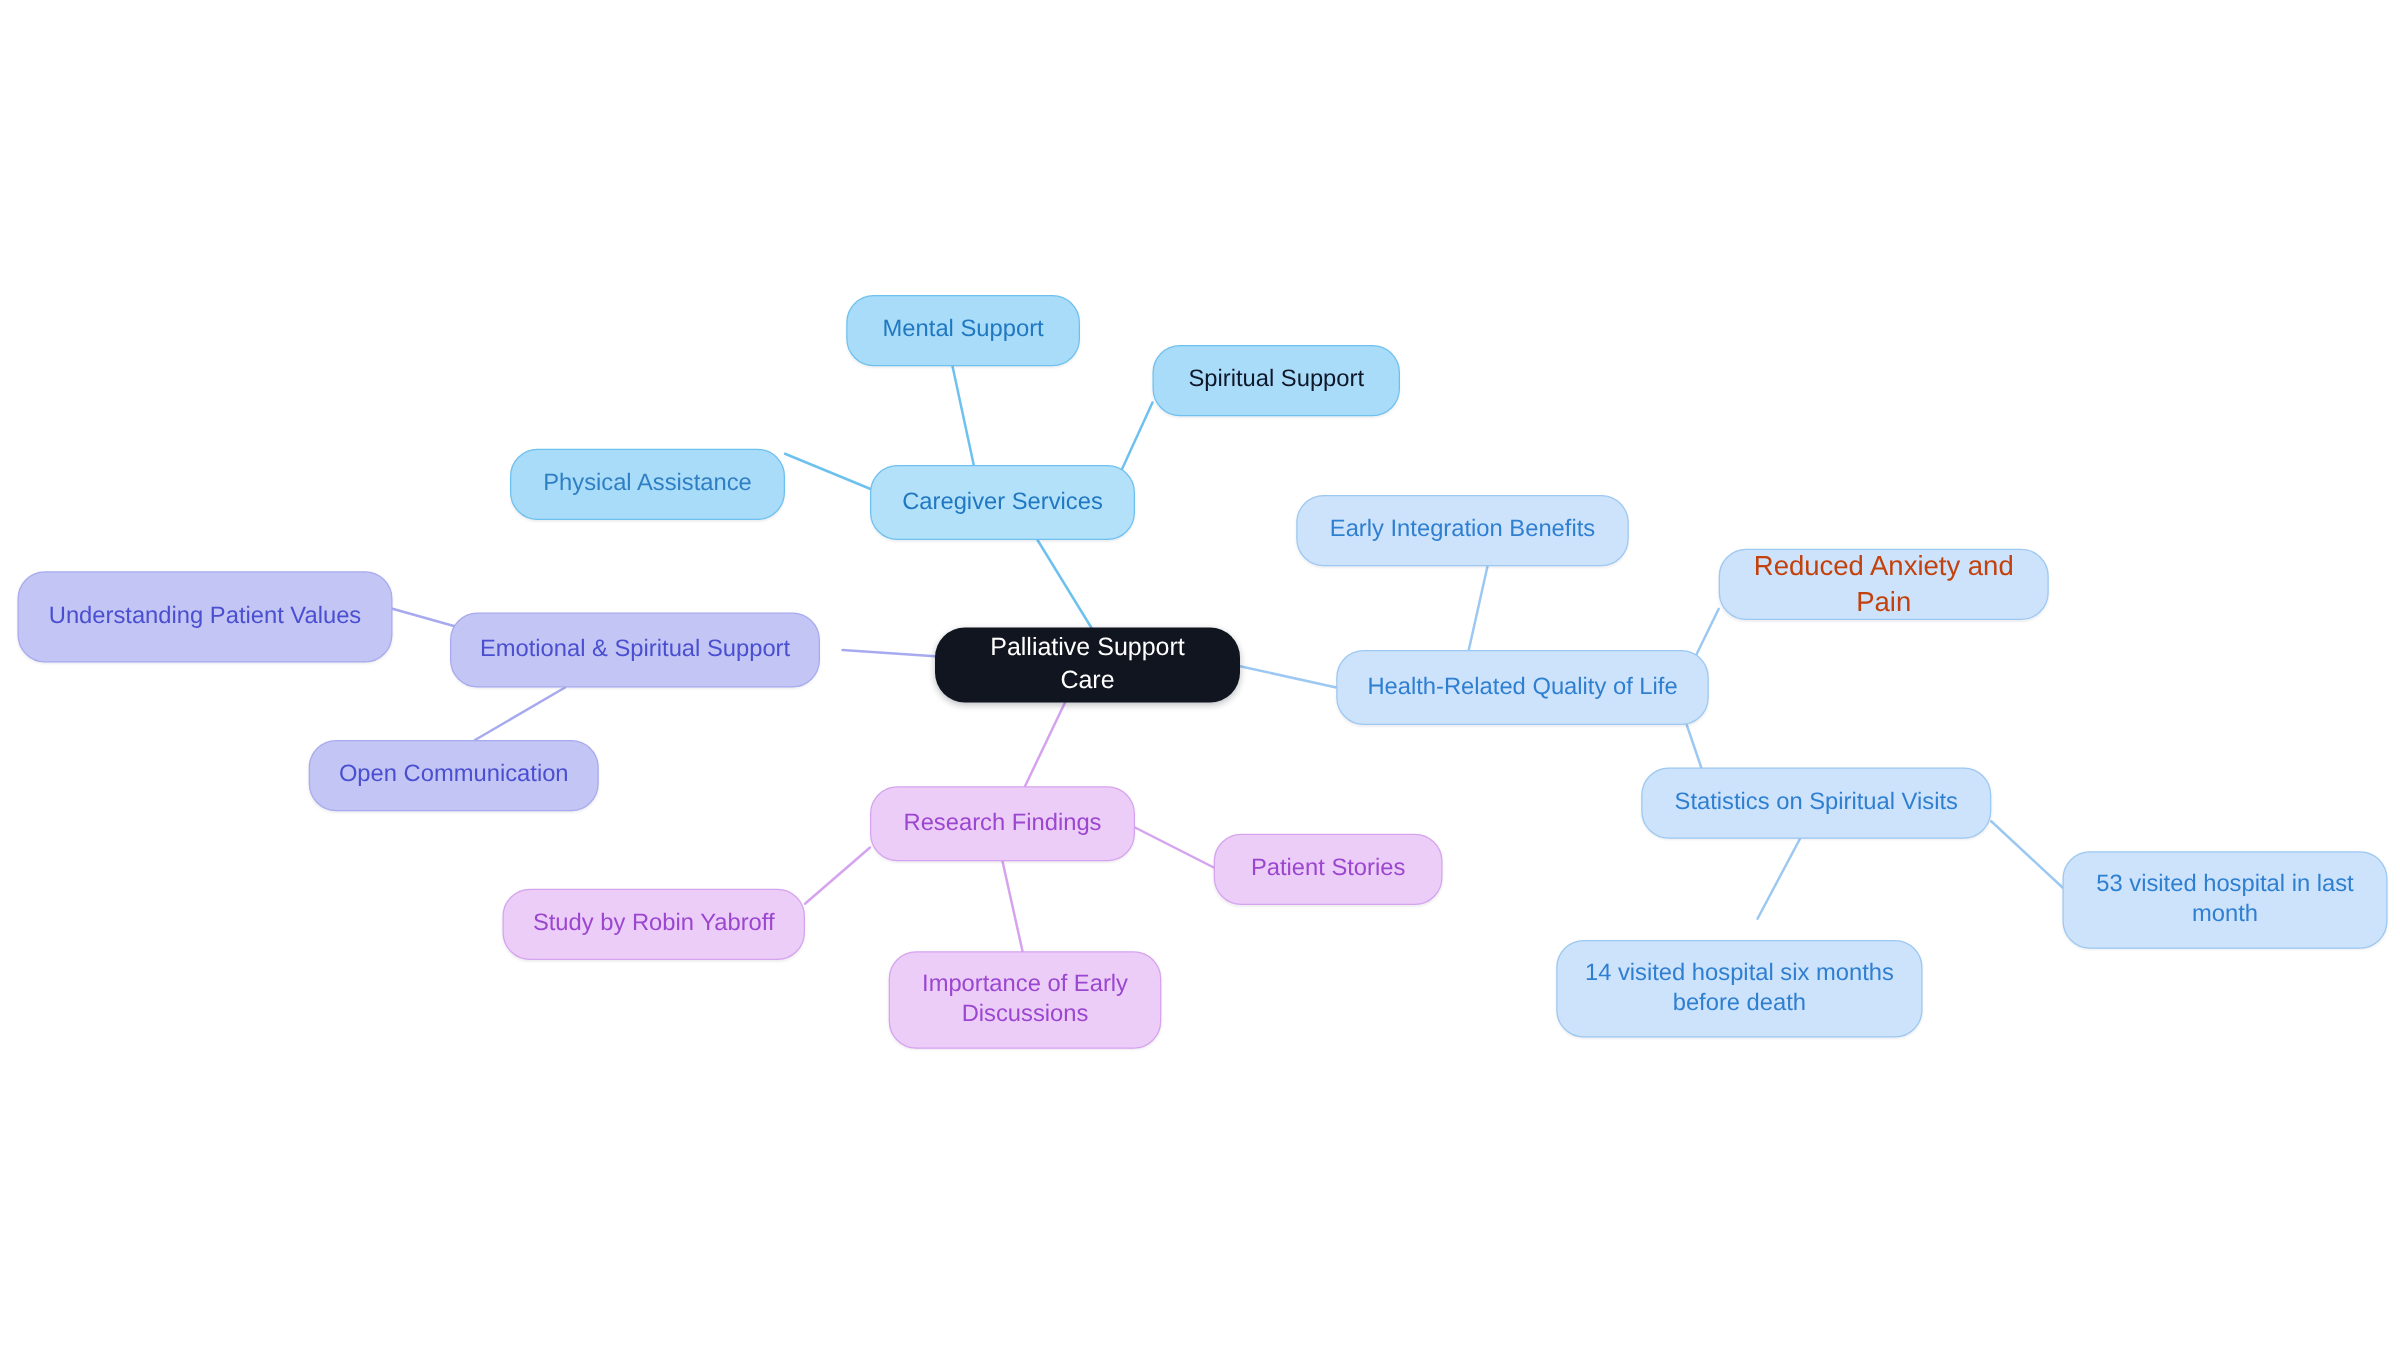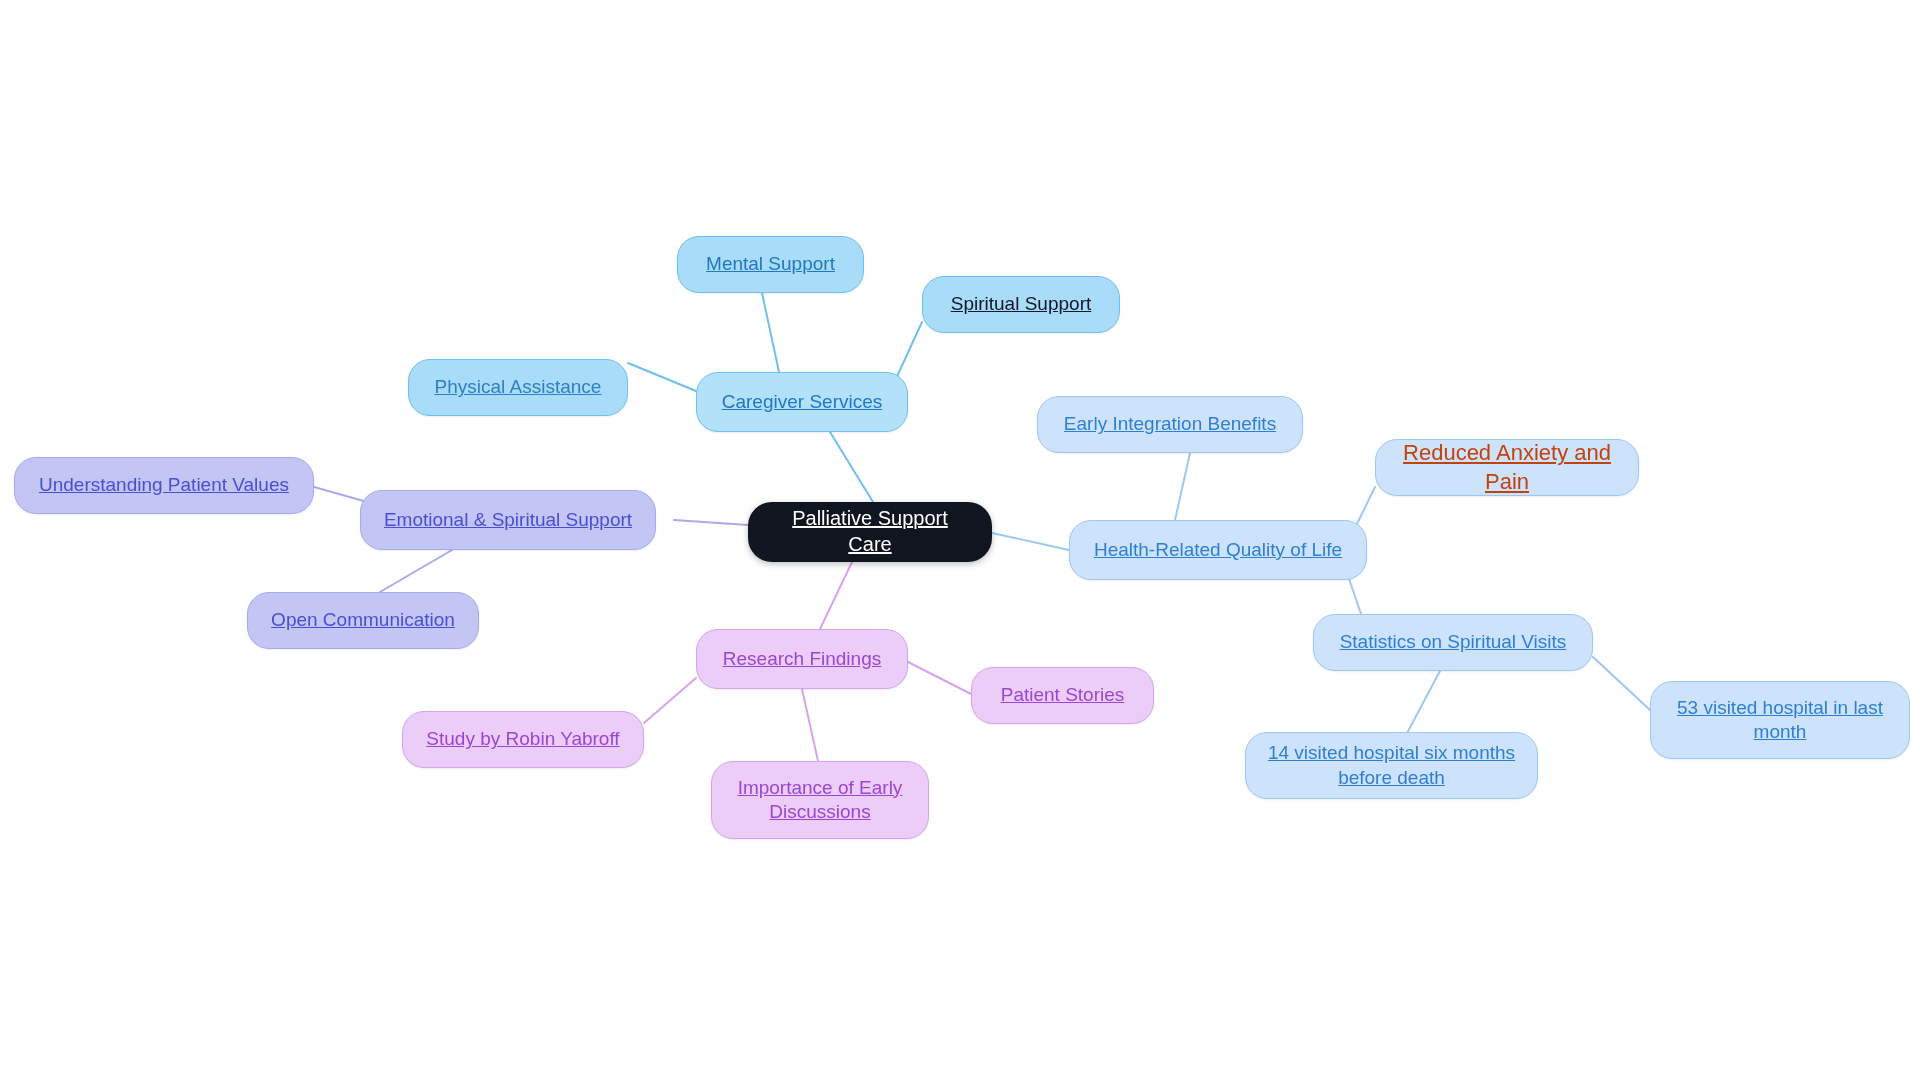--- a/index.html
+++ b/index.html
@@ -30,21 +30,20 @@
     align-items: center;
     justify-content: center;
     text-align: center;
     border-radius: 22px;
     border-style: solid;
     border-width: 1.5px;
     line-height: 1.28;
     padding: 4px 21px;
     white-space: pre-line;
     box-shadow: 0 1px 2px rgba(15, 20, 40, 0.07);
-    text-decoration: underline;
   }
   .node.root {
     border-radius: 24px;
     border-width: 0;
     box-shadow: 0 2px 6px rgba(10, 14, 30, 0.28);
   }
   .node-label {
     display: block;
     width: 100%;
   }
@@ -75,26 +74,26 @@
   <div id="node-layer">
       <div class="node root" style="left: 748px; top: 502px; width: 244px; height: 60px; background: rgb(17, 21, 32); border-color: rgb(17, 21, 32); color: rgb(255, 255, 255); font-size: 20px;"><span class="node-label">Palliative Support Care</span></div>
       <div class="node" style="left: 696px; top: 372px; width: 212px; height: 60px; background: rgb(179, 225, 249); border-color: rgb(110, 193, 239); color: rgb(31, 120, 193); font-size: 19px; justify-content: flex-end;"><span class="node-label">Caregiver Services</span></div>
       <div class="node" style="left: 677px; top: 236px; width: 187px; height: 57px; background: rgb(169, 220, 248); border-color: rgb(110, 193, 239); color: rgb(31, 120, 193); font-size: 19px;"><span class="node-label">Mental Support</span></div>
       <div class="node" style="left: 922px; top: 276px; width: 198px; height: 57px; background: rgb(169, 220, 248); border-color: rgb(110, 193, 239); color: #0f172a; font-size: 19px;"><span class="node-label">Spiritual Support</span></div>
       <div class="node" style="left: 408px; top: 319px; width: 220px; height: 57px; background: rgb(169, 220, 248); border-color: rgb(110, 193, 239); color: rgb(47, 127, 196); font-size: 19px; margin-top: 40px;"><span class="node-label">Physical Assistance</span></div>
       <div class="node" style="left: 1069px; top: 520px; width: 298px; height: 60px; background: rgb(205, 227, 251); border-color: rgb(156, 200, 242); color: rgb(47, 127, 209); font-size: 19px;"><span class="node-label">Health-Related Quality of Life</span></div>
       <div class="node" style="left: 1037px; top: 396px; width: 266px; height: 57px; background: rgb(205, 227, 251); border-color: rgb(156, 200, 242); color: rgb(47, 127, 209); font-size: 19px;"><span class="node-label">Early Integration Benefits</span></div>
       <div class="node" style="left: 1375px; top: 439px; width: 264px; height: 57px; background: rgb(205, 227, 251); border-color: rgb(156, 200, 242); color: #c2410c; font-size: 22px;"><span class="node-label">Reduced Anxiety and Pain</span></div>
       <div class="node" style="left: 1313px; top: 614px; width: 280px; height: 57px; background: rgb(205, 227, 251); border-color: rgb(156, 200, 242); color: rgb(47, 127, 209); font-size: 19px;"><span class="node-label">Statistics on Spiritual Visits</span></div>
-      <div class="node" style="left: 1245px; top: 732px; width: 293px; height: 67px; background: rgb(205, 227, 251); border-color: rgb(156, 200, 242); color: rgb(47, 127, 209); font-size: 19px;"><span class="node-label">14 visited hospital six months
+      <div class="node" style="left: 1245px; top: 752px; width: 293px; height: 78px; background: rgb(205, 227, 251); border-color: rgb(156, 200, 242); color: rgb(47, 127, 209); font-size: 19px;"><span class="node-label">14 visited hospital six months
 before death</span></div>
       <div class="node" style="left: 1650px; top: 681px; width: 260px; height: 78px; background: rgb(205, 227, 251); border-color: rgb(156, 200, 242); color: rgb(47, 127, 209); font-size: 19px;"><span class="node-label">53 visited hospital in last
 month</span></div>
       <div class="node" style="left: 360px; top: 490px; width: 296px; height: 60px; background: rgb(195, 197, 245); border-color: rgb(167, 170, 238); color: rgb(74, 79, 208); font-size: 19px;"><span class="node-label">Emotional &amp; Spiritual Support</span></div>
-      <div class="node" style="left: 14px; top: 457px; width: 300px; height: 57px; background: rgb(195, 197, 245); border-color: rgb(167, 170, 238); color: rgb(74, 79, 208); font-size: 19px;"><span class="node-label">Understanding Patient Values</span></div>
+      <div class="node" style="left: 14px; top: 457px; width: 300px; height: 73px; background: rgb(195, 197, 245); border-color: rgb(167, 170, 238); color: rgb(74, 79, 208); font-size: 19px;"><span class="node-label">Understanding Patient Values</span></div>
       <div class="node" style="left: 247px; top: 592px; width: 232px; height: 57px; background: rgb(195, 197, 245); border-color: rgb(167, 170, 238); color: rgb(74, 79, 208); font-size: 19px;"><span class="node-label">Open Communication</span></div>
       <div class="node" style="left: 696px; top: 629px; width: 212px; height: 60px; background: rgb(236, 205, 248); border-color: rgb(214, 163, 239); color: rgb(155, 70, 207); font-size: 19px;"><span class="node-label">Research Findings</span></div>
       <div class="node" style="left: 971px; top: 667px; width: 183px; height: 57px; background: rgb(236, 205, 248); border-color: rgb(214, 163, 239); color: rgb(155, 70, 207); font-size: 19px;"><span class="node-label">Patient Stories</span></div>
       <div class="node" style="left: 402px; top: 711px; width: 242px; height: 57px; background: rgb(236, 205, 248); border-color: rgb(214, 163, 239); color: rgb(155, 70, 207); font-size: 19px;"><span class="node-label">Study by Robin Yabroff</span></div>
       <div class="node" style="left: 711px; top: 761px; width: 218px; height: 78px; background: rgb(236, 205, 248); border-color: rgb(214, 163, 239); color: rgb(155, 70, 207); font-size: 19px;"><span class="node-label">Importance of Early
 Discussions</span></div>
     </div>
 </div>
 
 </body></html>

